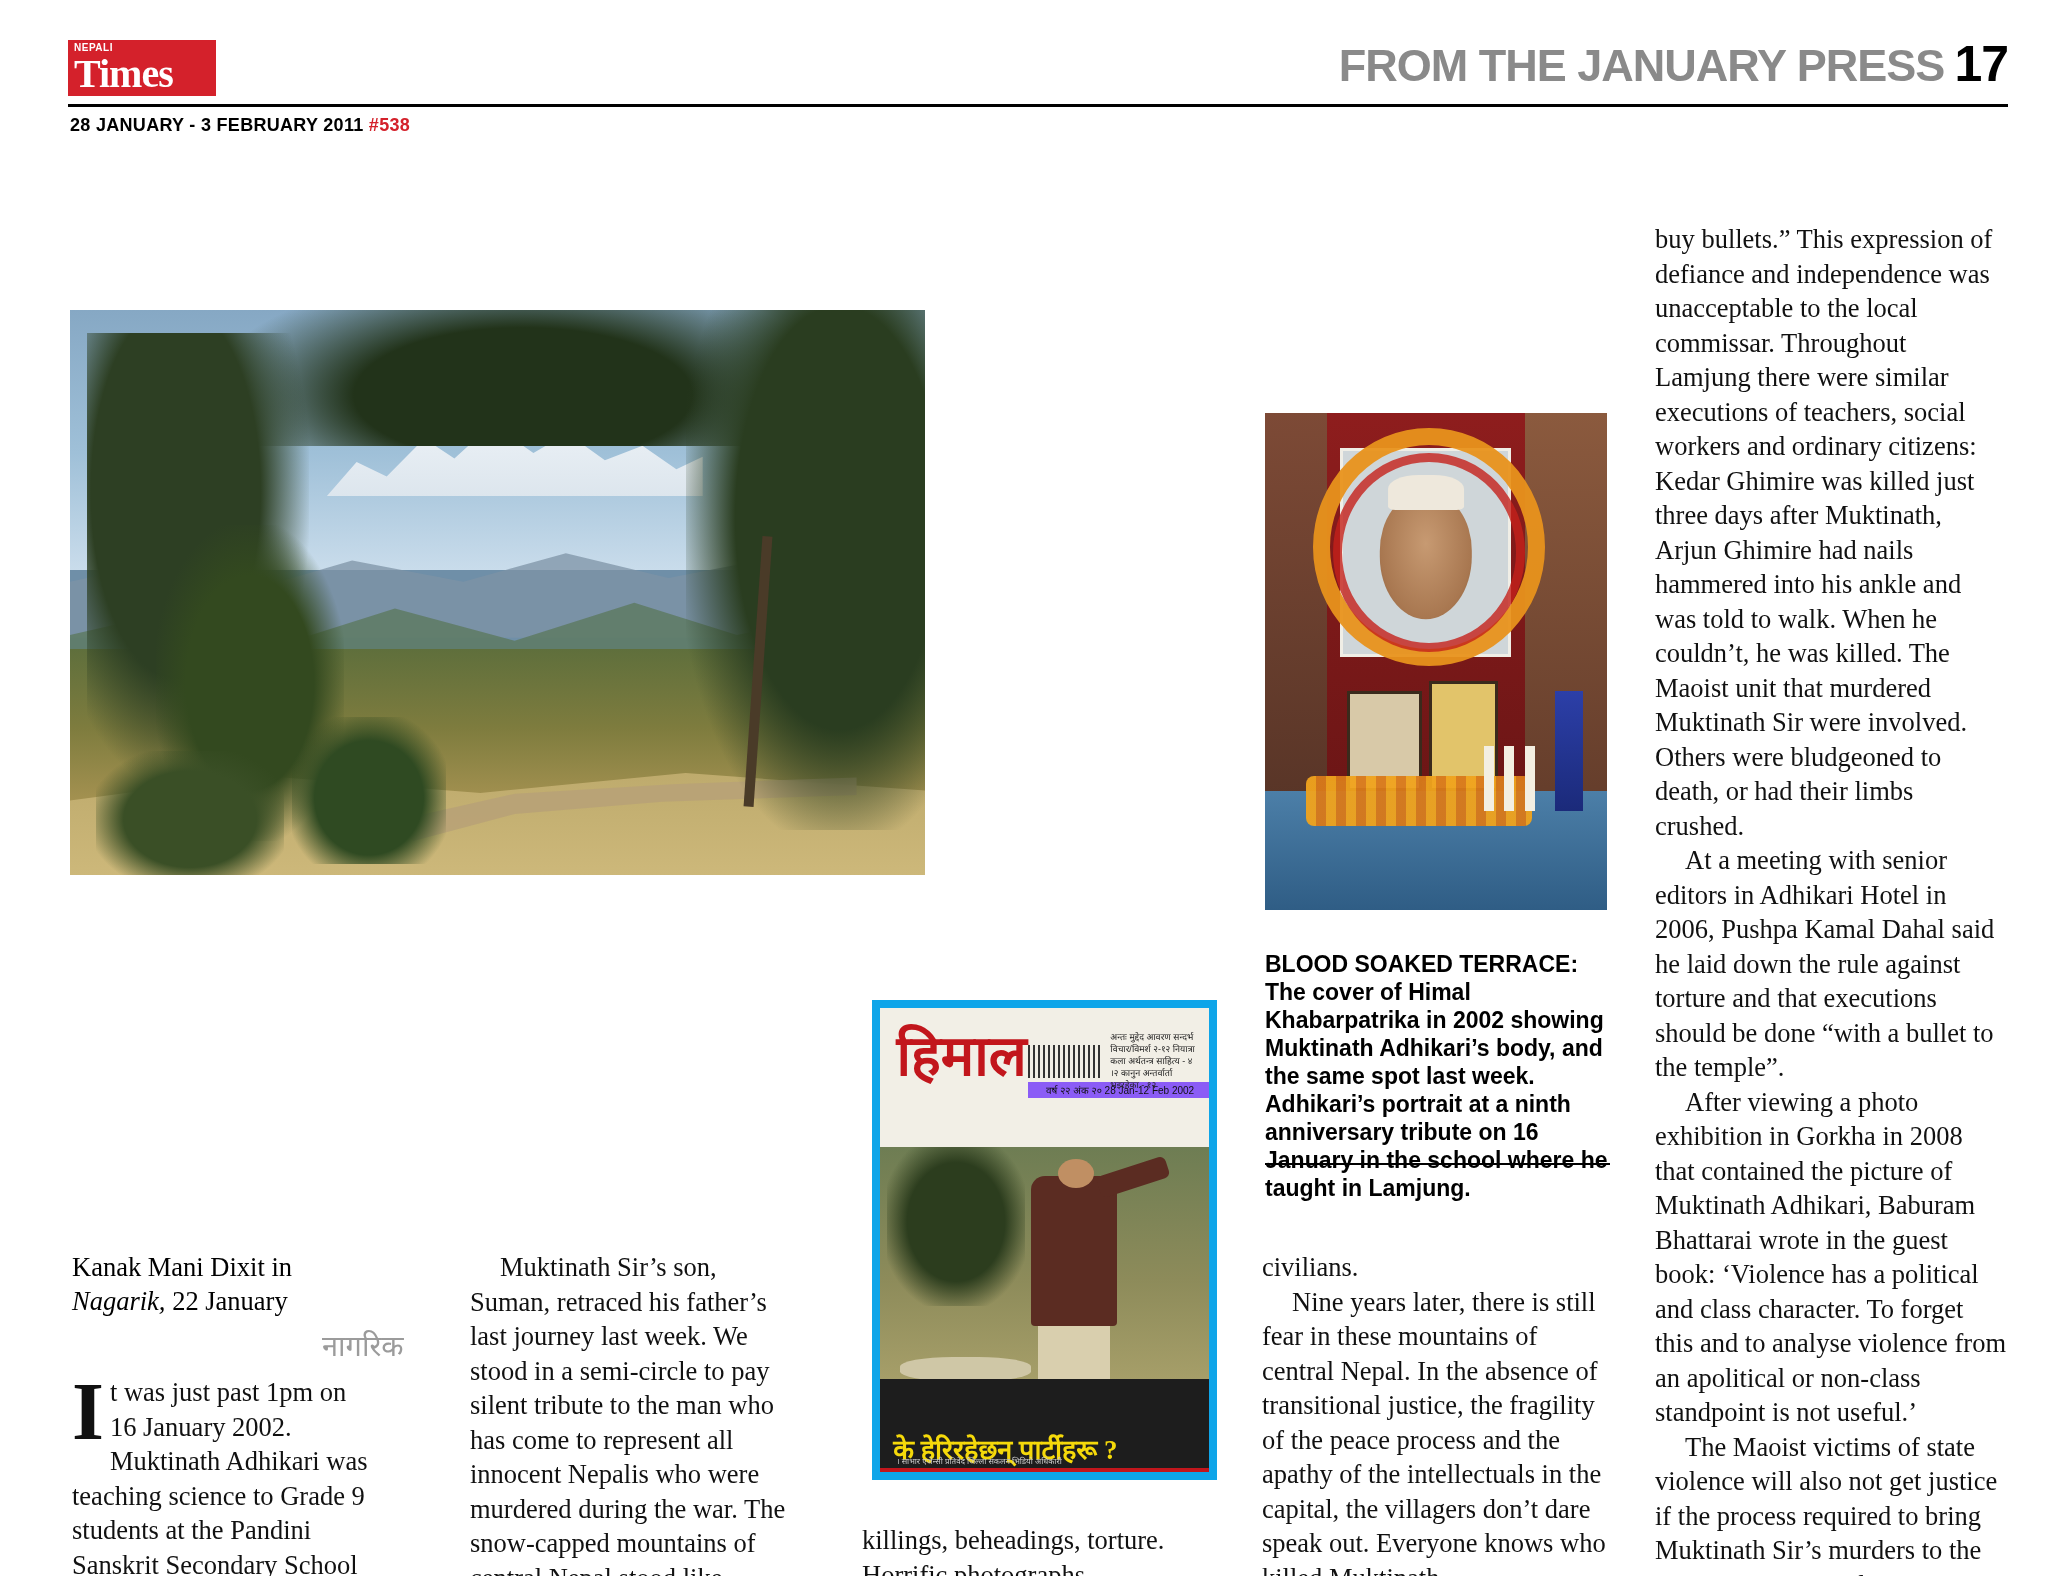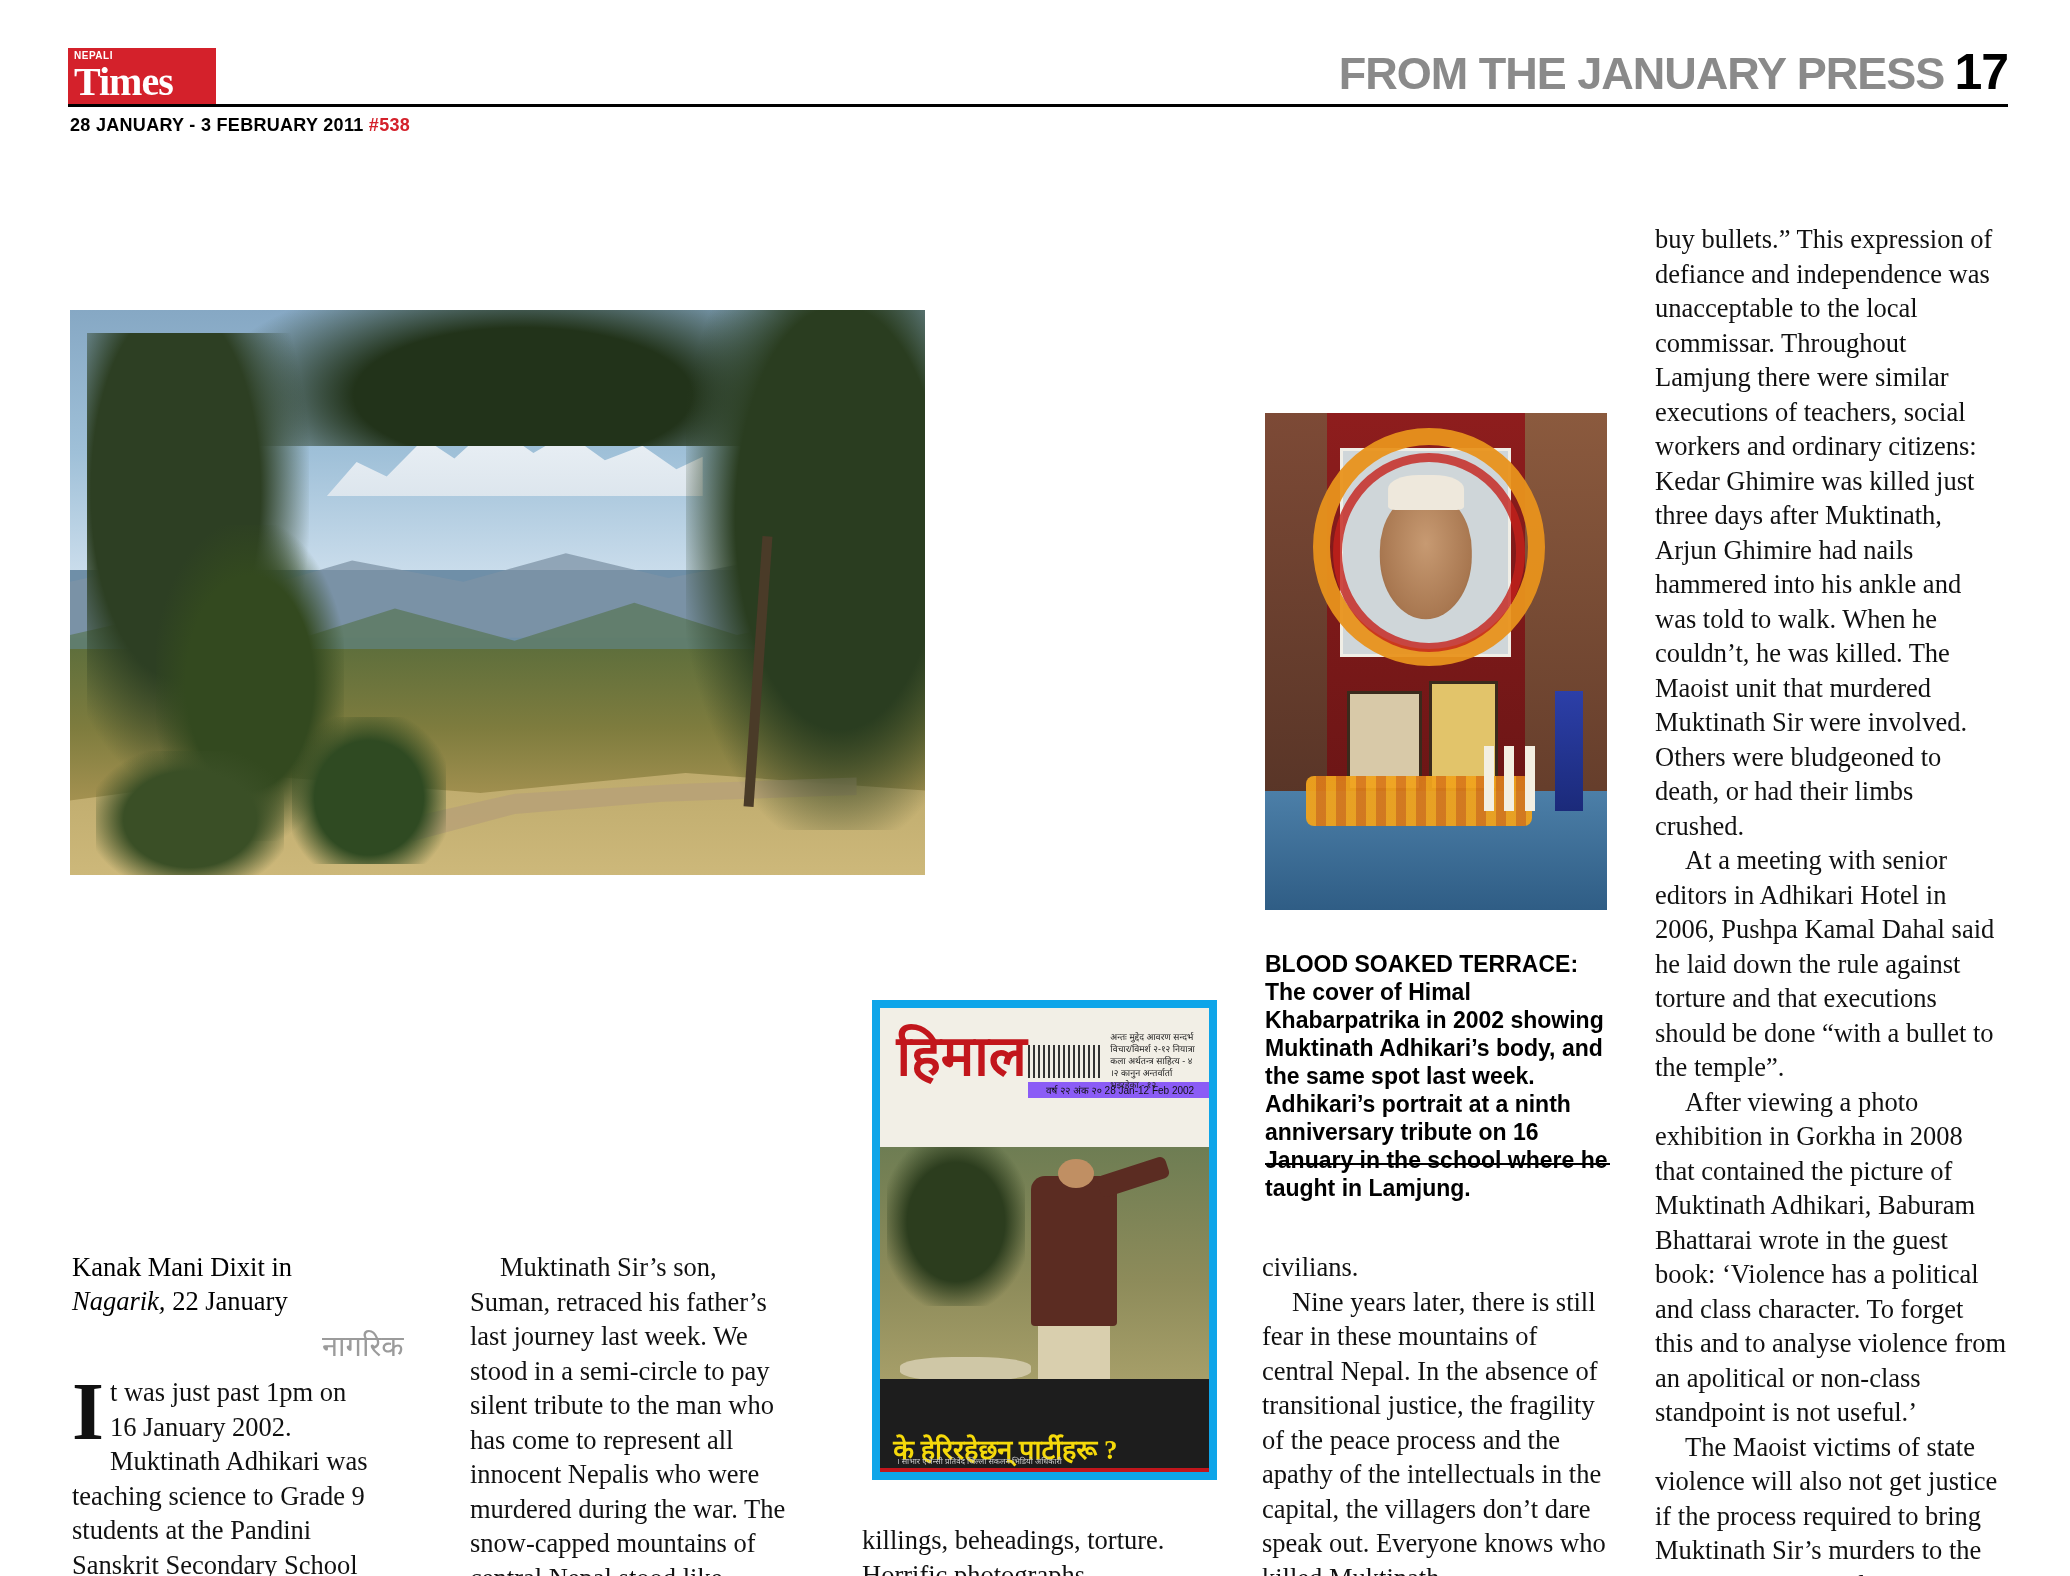--- a/index.html
+++ b/index.html
@@ -19,21 +19,21 @@
     position: absolute;
     left: 0; top: 0;
     width: 2070px;
     height: 1576px;
   }
 
   
   .masthead {
     position: absolute;
     left: 68px;
-    top: 48px;
+    top: 40px;
     width: 1940px;
     height: 62px;
   }
   .logo-box {
     position: absolute;
     left: 0;
     top: 0;
     width: 148px;
     height: 56px;
     background: #d4212b;

